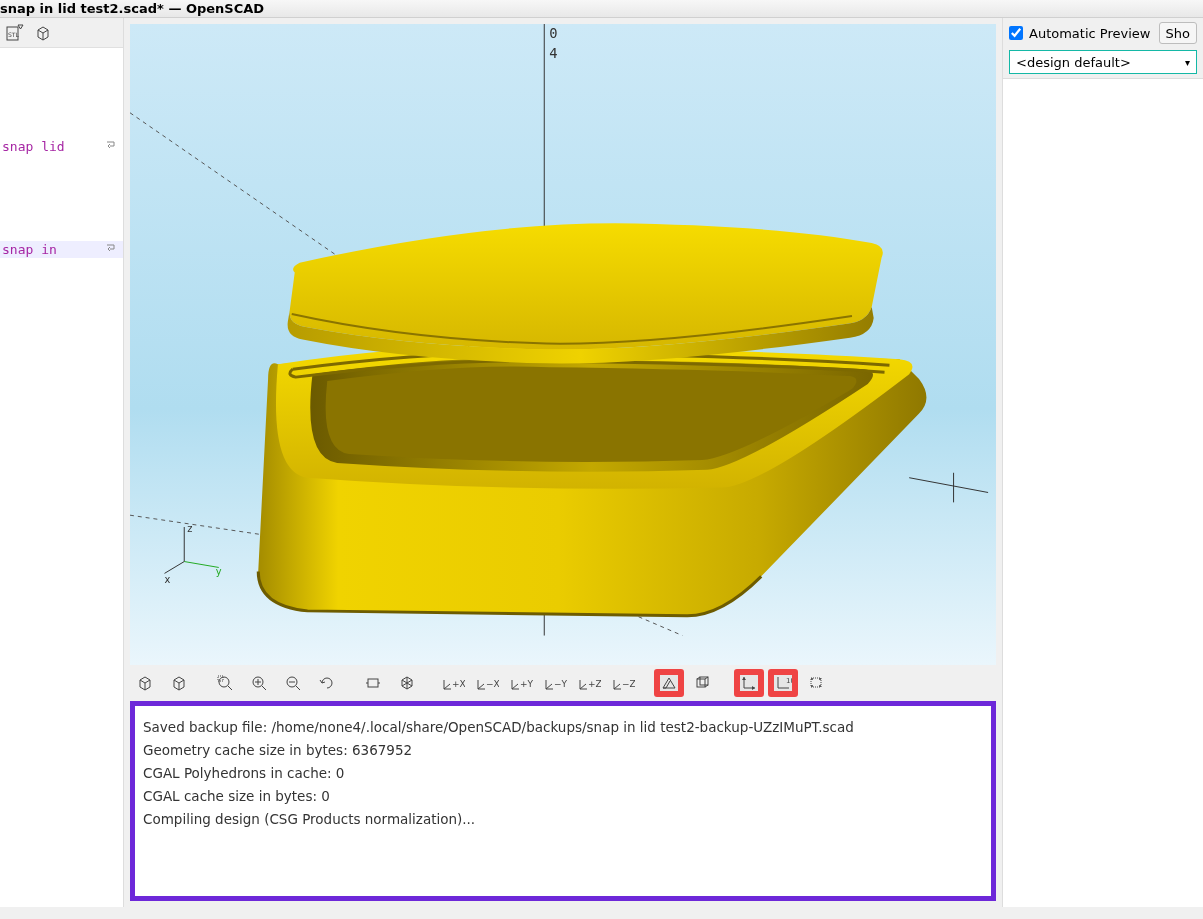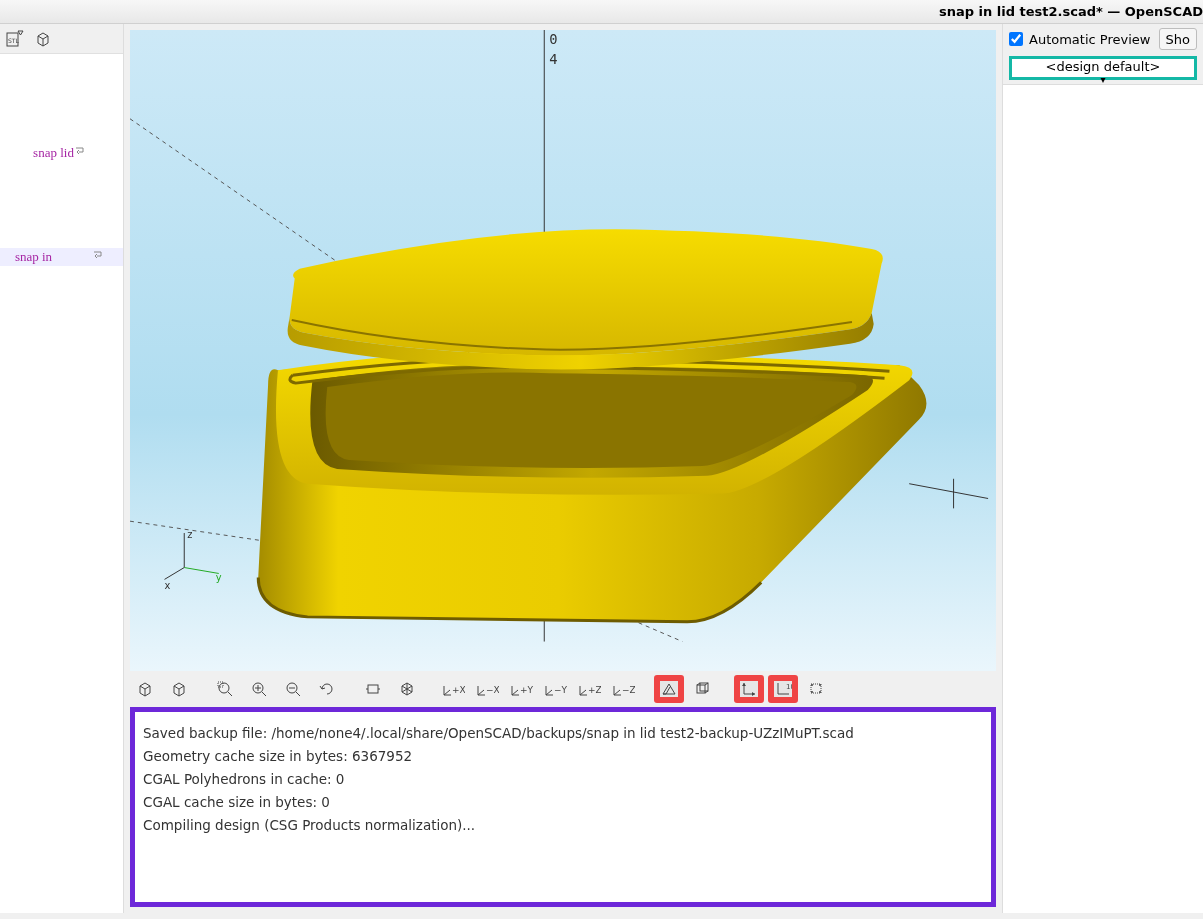--- a/index.html
+++ b/index.html
@@ -1,38 +1,38 @@
 <!DOCTYPE html>
 <html><head>
 <meta charset="utf-8">
 <style>
   * { box-sizing: border-box; margin: 0; padding: 0; }
   html, body { width: 1203px; height: 919px; font-family: "DejaVu Sans", Arial, sans-serif; font-size: 13px; background: #f0f0f0; overflow: hidden; }
-  .titlebar { height: 24px; background: linear-gradient(#f7f7f7,#e8e8e8); display: flex; align-items: center; justify-content: flex-end; border-bottom: 1px solid #d0d0d0; font-weight: bold; }
+  .titlebar { height: 18px; background: linear-gradient(#f7f7f7,#e8e8e8); display: flex; align-items: center; justify-content: flex-start; border-bottom: 1px solid #d0d0d0; font-weight: bold; }
   .main { display: flex; height: calc(100% - 30px); }
   .left-col { width: 124px; background: #fff; border-right: 1px solid #ddd; display: flex; flex-direction: column; }
   .left-toolbar { height: 30px; background: #f0f0f0; display: flex; align-items: center; padding: 0 6px; gap: 10px; border-bottom: 1px solid #e0e0e0; }
   .stl-icon, .cube-icon { width: 18px; height: 18px; display: inline-block; }
   .editor { flex: 1; padding-top: 90px; font-family: monospace; font-size: 13px; color: #a626a4; }
-  .editor-line { display: flex; justify-content: center; padding: 1px 6px 1px 2px; margin-bottom: 86px; font-family: Liberation Serif, serif; }
+  .editor-line { display: flex; justify-content: space-between; padding: 1px 6px 1px 2px; margin-bottom: 86px; }
   .editor-line.hl { background: #eef; gap: 40px; }
   .line-icon { width: 12px; height: 12px; }
   .center-col { flex: 1; display: flex; flex-direction: column; }
   .viewport { flex: 1; margin: 6px 6px 0 6px; position: relative; overflow: hidden; background: linear-gradient(#cde9f7,#b0ddf0 60%,#eaf6fc); }
   .viewport svg { position: absolute; inset: 0; }
   .view-toolbar { height: 36px; display: flex; align-items: center; padding: 0 6px; gap: 4px; }
   .tbtn { width: 30px; height: 28px; display: flex; align-items: center; justify-content: center; border: 1px solid transparent; border-radius: 3px; font-size: 15px; }
   .tbtn.pressed { background: #e6e6e6; border: 6px solid #ef4444; }
   .tsep { width: 8px; }
   .console { margin: 0 6px 6px 6px; background: #fff; border: 5px solid #6d28d9; height: 200px; padding: 10px 8px; overflow: hidden; color: #333; line-height: 1.7; font-size: 13.5px; }
   .right-col { width: 201px; background: #f0f0f0; border-left: 1px solid #ddd; display: flex; flex-direction: column; }
   .right-row1 { height: 30px; display: flex; align-items: center; padding: 0 6px; gap: 6px; }
   .chk { width: 14px; height: 14px; }
   .btn-small { height: 22px; padding: 0 6px; background: #f6f6f6; border: 1px solid #bdbdbd; border-radius: 3px; display: flex; align-items: center; justify-content: center; }
-  .combo { margin: 2px 6px; height: 24px; background: #fff; border: 3px solid #14b8a6; display: flex; align-items: center; padding: 0 6px; justify-content: space-between; flex-direction: column; }
+  .combo { margin: 2px 6px; height: 24px; background: #fff; border: 1px solid #14b8a6; display: flex; align-items: center; padding: 0 6px; justify-content: space-between; }
   .combo .chev { font-size: 10px; }
   .right-body { flex: 1; background: #fff; margin: 2px 0 0 0; border-top: 1px solid #ddd; }
 </style>
 </head>
 <body>
 
 <div class="titlebar">
   <span>snap in lid test2.scad* — OpenSCAD</span>
 </div>
 

